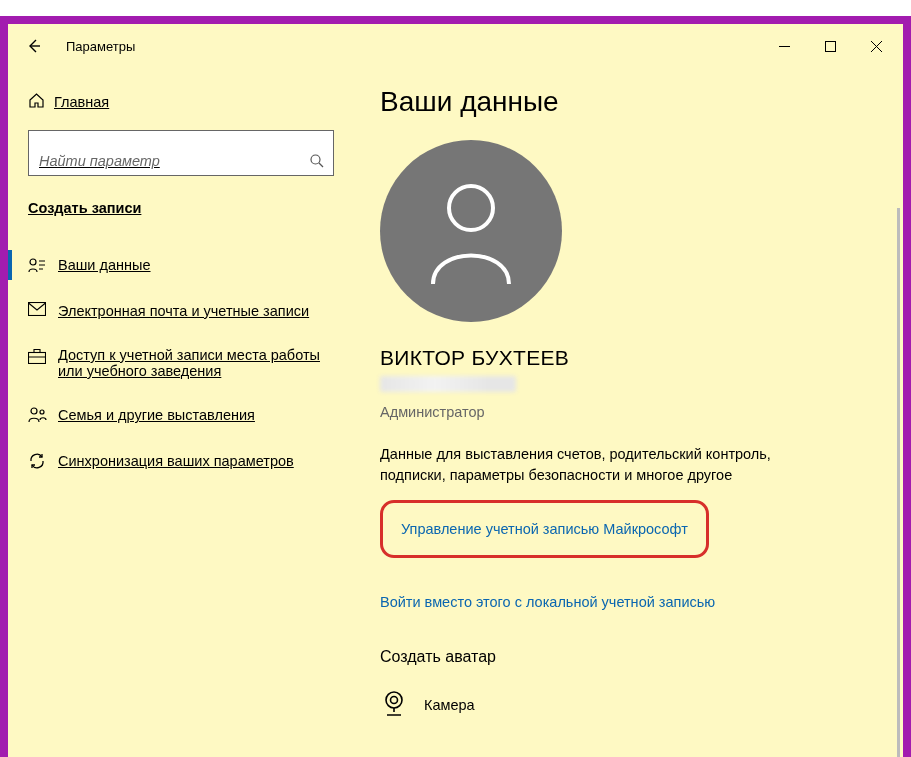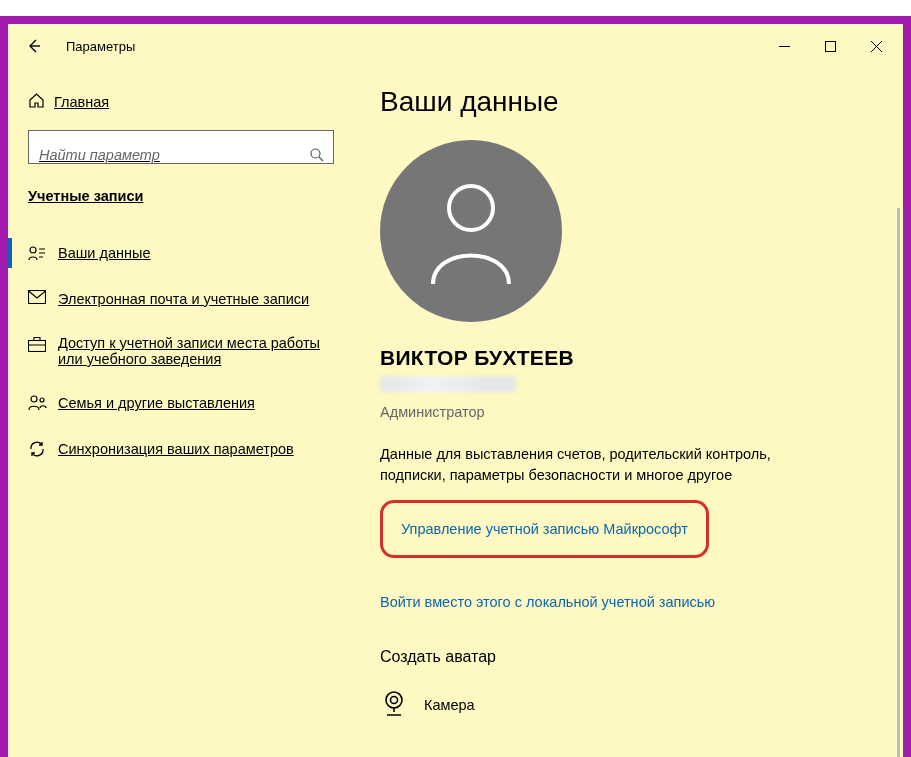--- a/index.html
+++ b/index.html
@@ -27,21 +27,21 @@
   .sidebar {
     width: 346px; flex-shrink: 0; padding: 16px 0 0 0; display: flex; flex-direction: column; text-decoration: underline;
   }
   .home-row {
     display: flex; align-items: center; padding: 10px 20px 10px 46px; cursor: pointer;
     font-size: 14.5px; color: #000; position: relative;
   }
   .home-row .ico { position: absolute; left: 20px; top: 50%; transform: translateY(-50%); }
   .search-wrap { padding: 10px 20px 12px 20px; }
   .search-box {
-    border: 1px solid #666; height: 34px; display: flex; align-items: center;
+    border: 1px solid #666; height: 46px; display: flex; align-items: center;
     padding: 16px 8px 0 10px; background: #fff;
   }
   .search-input {
     flex: 1; border: none; outline: none; font-size: 14.5px; color: #000; background: transparent;
     font-style: italic;
   }
   .search-input::placeholder { color: #666; font-style: italic; }
   .search-ic { width: 16px; height: 16px; }
   .section-label { font-size: 14.5px; font-weight: 600; padding: 12px 20px 16px 20px; }
   .nav-list { display: flex; flex-direction: column; padding-top: 10px; }
@@ -54,21 +54,21 @@
   }
   .nav-item .nico { position: absolute; left: 20px; top: 14px; }
   .main {
     flex: 1; padding: 18px 30px 0 26px; overflow-y: auto; position: relative;
   }
   .page-title { font-size: 28px; font-weight: 300; color: #000; margin-bottom: 22px; }
   .avatar-circle {
     width: 182px; height: 182px; border-radius: 50%; background: #767676;
     display: flex; align-items: center; justify-content: center; margin-bottom: 24px;
   }
-  .username { font-size: 21px; font-weight: 700; letter-spacing: 0.3px; text-transform: uppercase; }
+  .username { font-size: 21px; font-weight: 400; letter-spacing: 0.3px; text-transform: uppercase; }
   .blurred {
     width: 136px; height: 16px; margin-top: 6px;
     background: linear-gradient(90deg, #e6e6e6 0%, #f2f2f2 40%, #e6e6e6 80%);
     filter: blur(2px); border-radius: 2px;
   }
   .role { font-size: 14.5px; color: #666; margin-top: 12px; }
   .desc { font-size: 14.5px; color: #000; margin-top: 24px; line-height: 1.45; max-width: 420px; }
   .link-highlight {
     display: inline-block; margin-top: 14px; font-size: 14.5px; color: #0a66b0; cursor: pointer;
     padding: 18px 18px; border: 3px solid #d72f2a; border-radius: 14px;
@@ -130,21 +130,21 @@
           <input class="search-input" placeholder="Найти параметр" style="">
           <span class="search-ic">
             <svg width="16" height="16" viewBox="0 0 16 16">
                 <circle cx="6.5" cy="6.5" r="4.5" stroke="#555" stroke-width="1.2" fill="none"></circle>
                 <path d="M10 10 L14 14" stroke="#555" stroke-width="1.2"></path>
               </svg>
           </span>
         </div>
       </div>
 
-      <div class="section-label">Учетные записи</div>
+      <div class="section-label">Создать записи</div>
 
       <div class="nav-list">
 
         <div class="nav-item sel">
           <span class="nico">
             <svg width="18" height="18" viewBox="0 0 18 18">
                 <circle cx="5" cy="6" r="3" stroke="#000" stroke-width="1.2" fill="none"></circle>
                 <path d="M1 16 C1 12 9 12 9 16" stroke="#000" stroke-width="1.2" fill="none"></path>
                 <path d="M11 5 H17 M11 9 H17 M11 13 H15" stroke="#000" stroke-width="1.2"></path>
               </svg>

